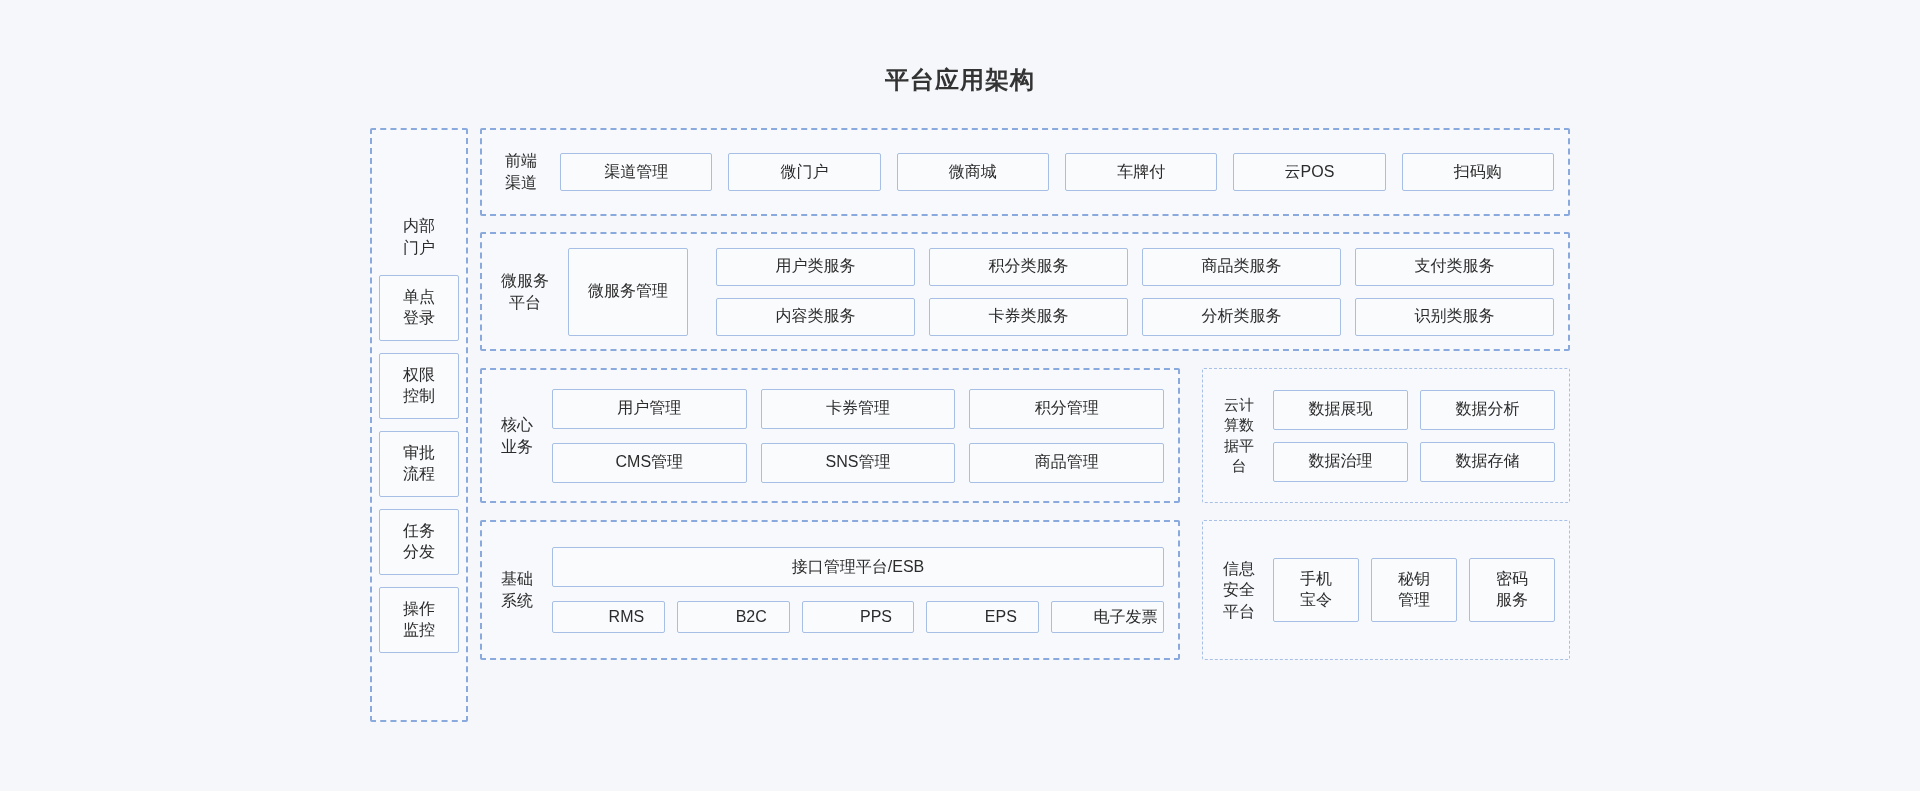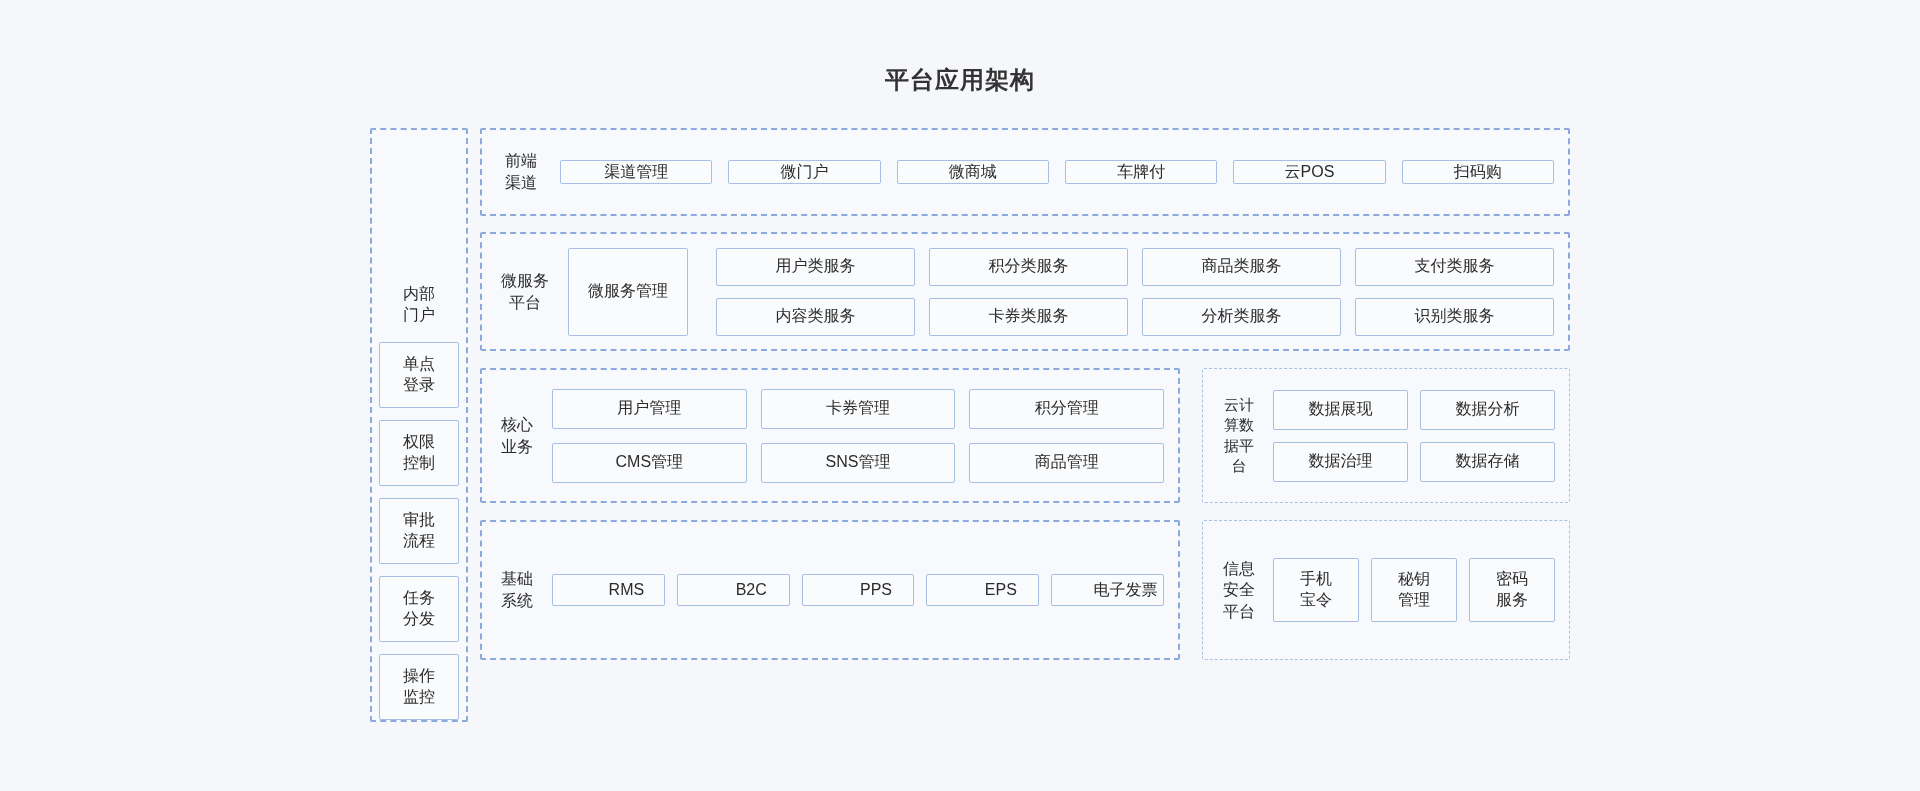--- a/index.html
+++ b/index.html
@@ -67,21 +67,21 @@
 
   
   .sidebar {
     position: absolute;
     left: 0;
     top: 0;
     width: 98px;
     height: 594px;
     flex-direction: column;
     align-items: center;
-    justify-content: flex-end;
+    justify-content: center;
     padding-top: 18px;
     gap: 12px;
   }
   .sidebar .panel-label { margin-bottom: 4px; }
   .sidebar .box {
     width: 80px;
     height: 66px;
   }
 
   
@@ -89,21 +89,21 @@
 
   
   .row-frontend {
     position: absolute; left: 0; top: 0;
     width: 1090px; height: 88px;
     padding: 0 14px;
     gap: 14px;
   }
   .row-frontend .panel-label { width: 50px; }
   .row-frontend .channels { display: flex; gap: 16px; flex: 1; }
-  .row-frontend .box { flex: 1; height: 24px; }
+  .row-frontend .box { flex: 1; height: 38px; }
 
   
   .row-micro {
     position: absolute; left: 0; top: 104px;
     width: 1090px; height: 119px;
     padding: 0 14px;
     gap: 14px;
   }
   .row-micro .panel-label { width: 58px; }
   .row-micro .msm { width: 120px; height: 88px; }
@@ -251,20 +251,21 @@
         <div class="box">数据分析</div>
         <div class="box">数据治理</div>
         <div class="box">数据存储</div>
       </div>
     </div>
 
     <div class="panel row-base">
       <div class="panel-label">基础
 系统</div>
       <div class="base-wrap">
+        <div class="box esb">接口管理平台/ESB</div>
         <div class="base-row">
           <div class="box">RMS</div>
           <div class="box">B2C</div>
           <div class="box">PPS</div>
           <div class="box">EPS</div>
           <div class="box">电子发票</div>
         </div>
       </div>
     </div>
 

